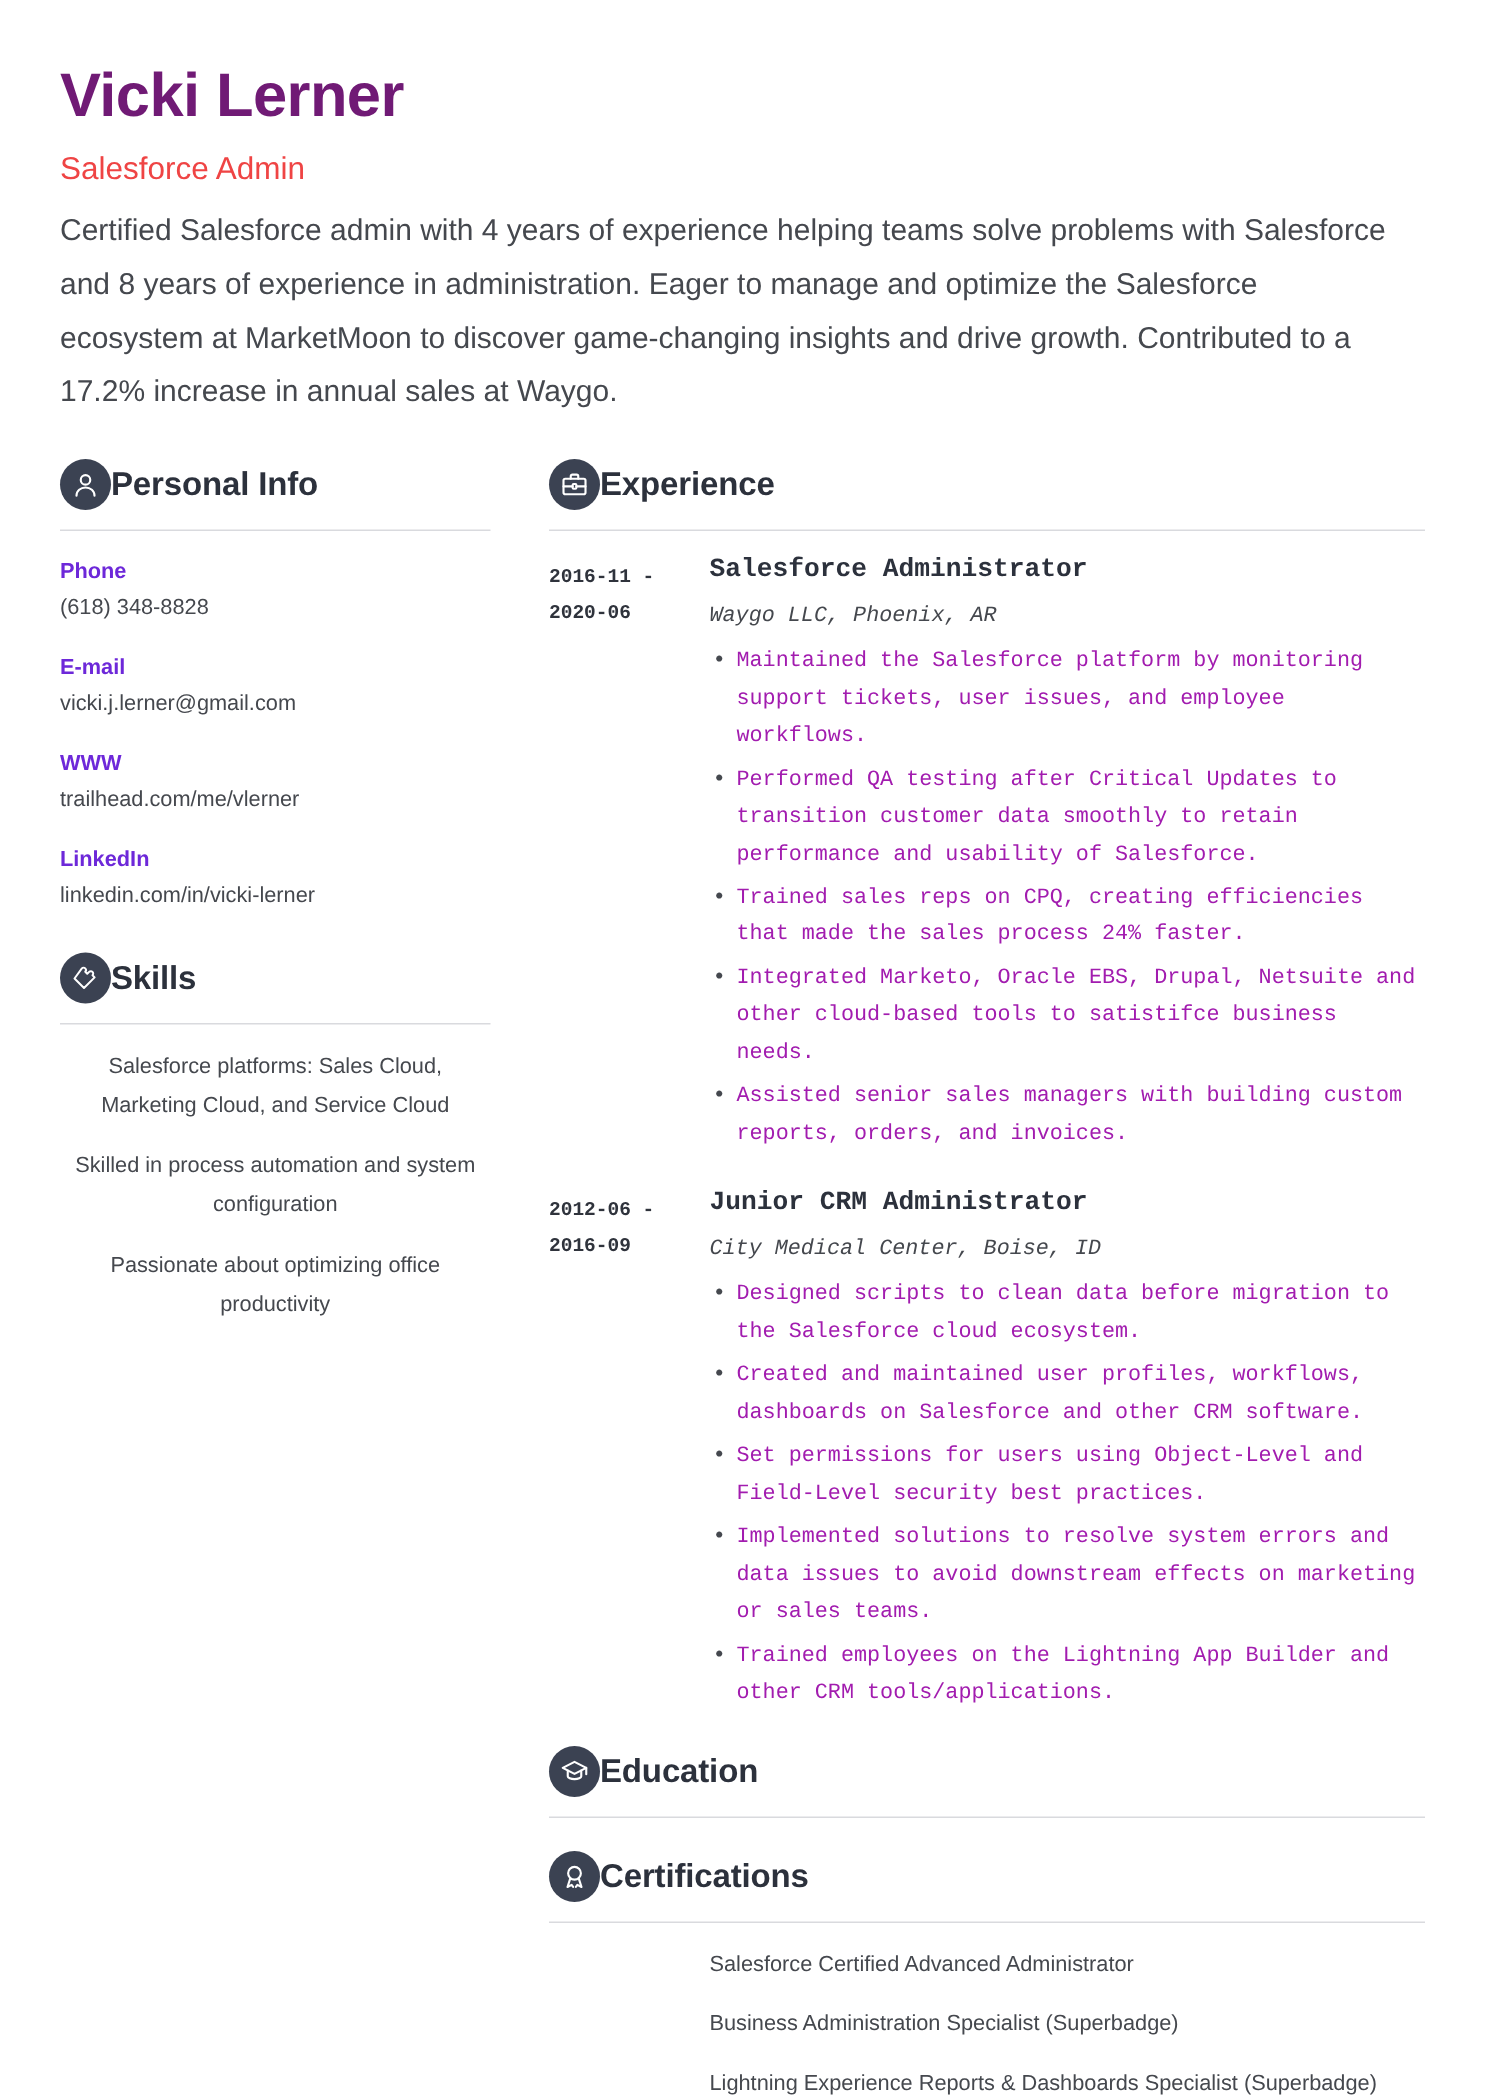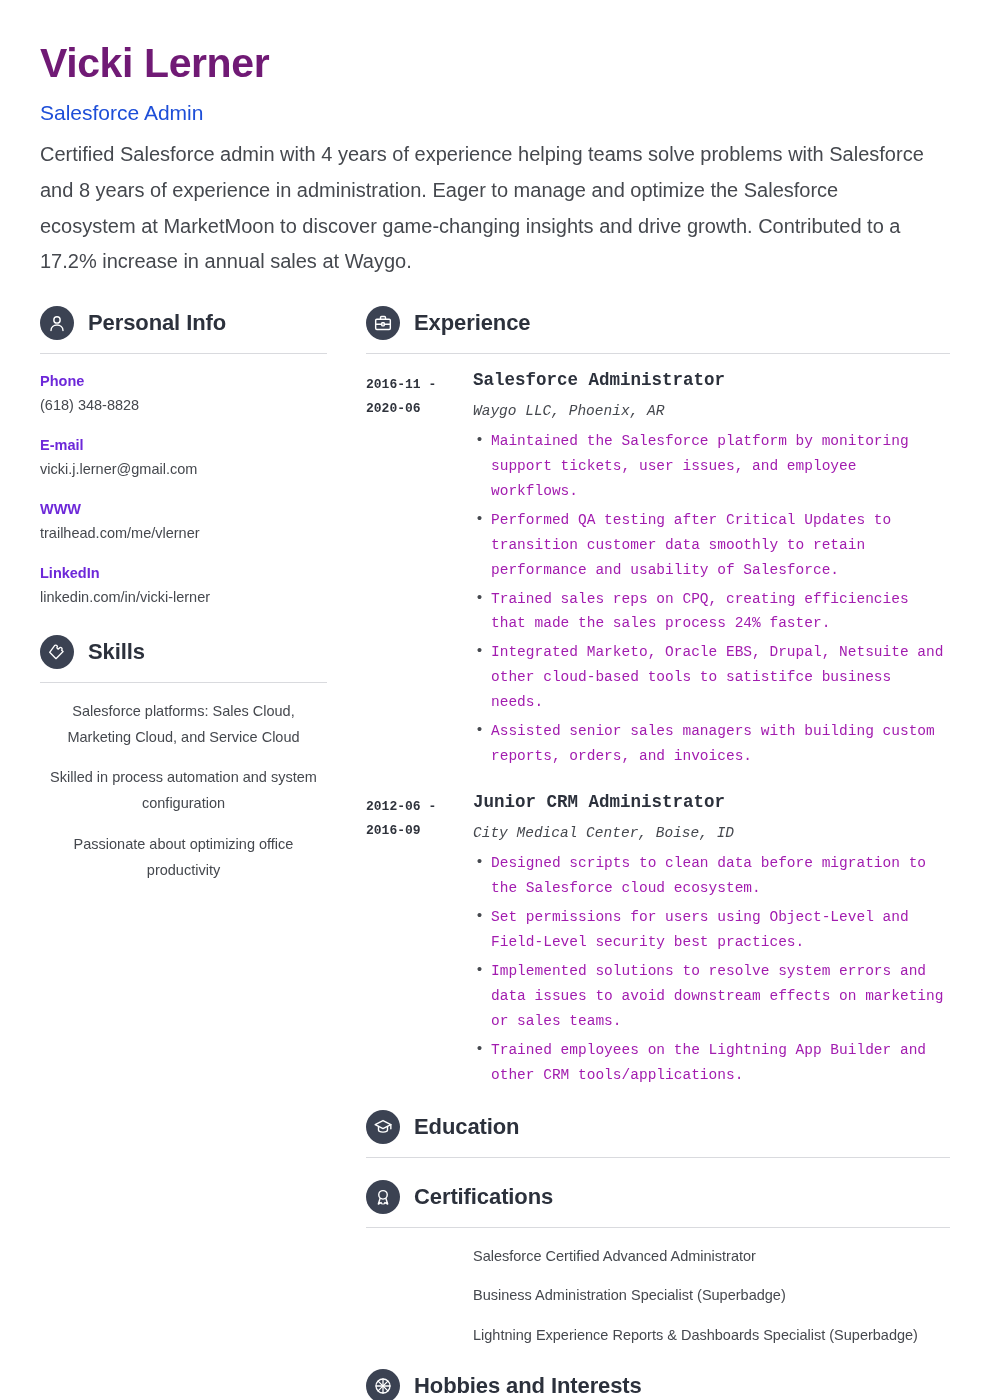--- a/index.html
+++ b/index.html
@@ -19,21 +19,21 @@
   .name {
     font-size: 41px;
     font-weight: bold;
     color: #701a75;
     letter-spacing: -0.4px;
     line-height: 1.15;
   }
   .job-title {
     font-size: 21px;
     font-weight: normal;
-    color: #1d4ed8;
+    color: #ef4444;
     margin-top: 13px;
     line-height: 1.2;
   }
   .summary {
     margin-top: 12px;
     font-size: 20px;
     line-height: 1.78;
     color: #45484e;
     max-width: 895px;
   }
@@ -44,21 +44,21 @@
   .col-gap   { width: 39px; flex: 0 0 39px; }
   .col-right { flex: 1 1 auto; }
 
   
   .section { }
   .section + .section { margin-top: 22px; }
 
   .sec-head {
     display: flex;
     align-items: center;
-    gap: 14px;
+    gap: 0;
   }
   .sec-icon {
     width: 34px; height: 34px;
     flex: 0 0 34px;
     border-radius: 50%;
     background: #3b4252;
     display: flex;
     align-items: center;
     justify-content: center;
   }
@@ -272,20 +272,21 @@
           <div class="entry">
             <div class="entry-date">
               <div>2012-06 -</div>
               <div>2016-09</div>
             </div>
             <div class="entry-body">
               <div class="entry-role">Junior CRM Administrator</div>
               <div class="entry-org">City Medical Center, Boise, ID</div>
               <ul class="bullets">
                 <li>Designed scripts to clean data before migration to the Salesforce cloud ecosystem.</li>
+                <li>Created and maintained user profiles, workflows, dashboards on Salesforce and other CRM software.</li>
                 <li>Set permissions for users using Object-Level and Field-Level security best practices.</li>
                 <li>Implemented solutions to resolve system errors and data issues to avoid downstream effects on marketing or sales teams.</li>
                 <li>Trained employees on the Lightning App Builder and other CRM tools/applications.</li>
               </ul>
             </div>
           </div>
 
         </div>
       </div>
 

